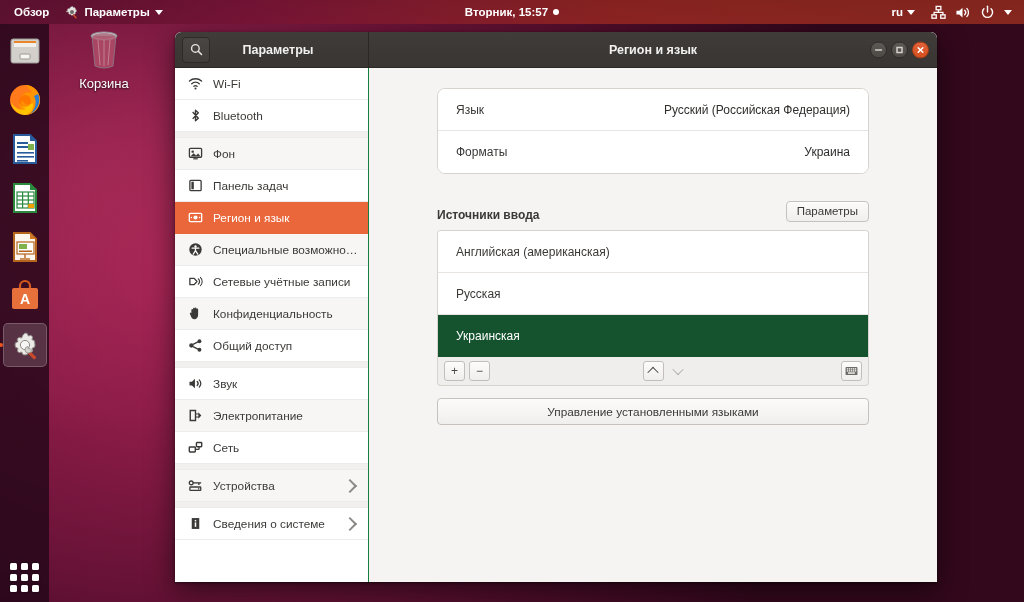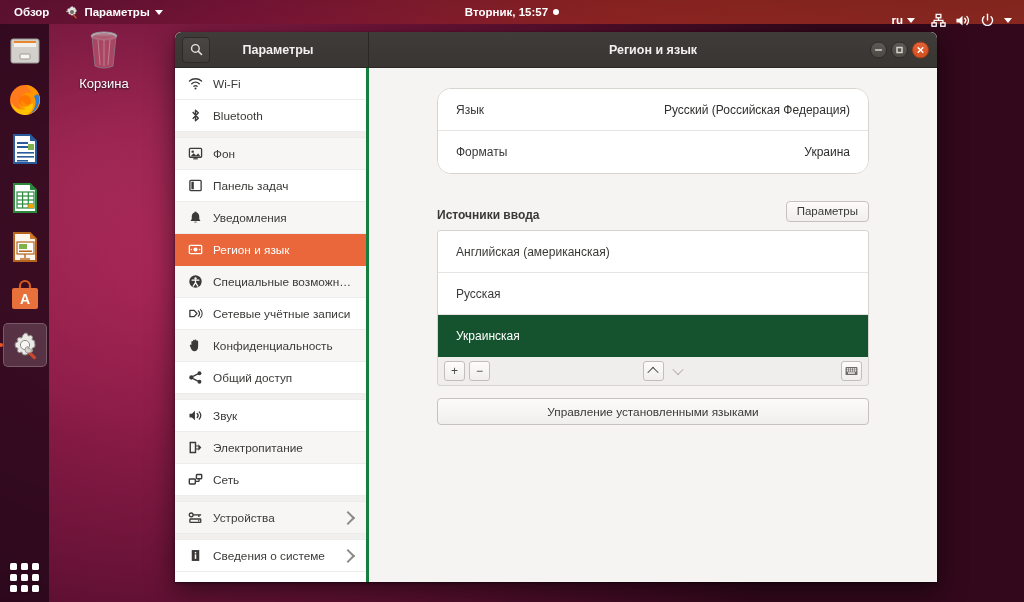--- a/index.html
+++ b/index.html
@@ -46,21 +46,21 @@
     padding: 0 8px; height: 24px; display: flex; align-items: center; gap: 5px;
     white-space: nowrap; color:#fff;
   }
   .tb-center {
     position: absolute; left: 0; right: 0; top: 0; height: 24px;
     display: flex; align-items: center; justify-content: center;
     pointer-events: none;
   }
   .tb-center .tb-item { pointer-events: auto; }
   .tb-right {
-    position: absolute; right: 4px; top: 8px; height: 24px;
+    position: absolute; right: 4px; top: 0; height: 24px;
     display: flex; align-items: center;
   }
   .caret {
     width: 0; height: 0;
     border-left: 4px solid transparent;
     border-right: 4px solid transparent;
     border-top: 5px solid #ffffff;
     display: inline-block;
   }
   .dot-rec { width:6px; height:6px; border-radius:50%; background:#fff; display:inline-block; }
@@ -170,21 +170,21 @@
     background: linear-gradient(to bottom,#e2633a,#d44f1e);
     border-color: #a93d16; color: #fff;
   }
 
   
   #wbody { flex: 1; display: flex; min-height: 0; }
 
   
   #sidebar {
     width: 194px; background: #ffffff;
-    border-right: 3px solid #15803d;
+    border-right: 1px solid #15803d;
     overflow: hidden;
     flex-shrink: 0;
   }
   .side-item {
     height: 32px; display: flex; align-items: center;
     padding: 0 10px 0 12px; gap: 10px;
     font-size: 11.8px; color: #3b3a38;
     border-bottom: 1px solid #ececec;
     background: #ffffff;
   }
@@ -204,21 +204,21 @@
     margin-right: 3px;
   }
   .sep-gap { height: 6px; background: #f2f0ee; border-bottom: 1px solid #ececec;}
 
   
   #content {
     flex: 1; background: #f5f4f3; padding: 20px 68px 0 68px;
     overflow: hidden;
   }
   .card {
-    background: #ffffff; border: 1px solid #d7d3cf; border-radius: 14px;
+    background: #ffffff; border: 1px solid #d7d3cf; border-radius: 8px;
     overflow: hidden;
   }
   .card-row {
     height: 42px; display: flex; align-items: center;
     padding: 0 18px; font-size: 12px; color: #3a3937;
     border-bottom: 1px solid #e6e3e0;
     background: #ffffff;
   }
   .card-row:last-child { border-bottom: none; gap: 40px; }
   .card-row .k { color: #3a3937; }
@@ -519,29 +519,20 @@
       <div class="side-item">
         <span class="s-icon">
           <svg width="15" height="15" viewBox="0 0 16 16">
             <rect x="2" y="2.5" width="12" height="11" rx="1" fill="none" stroke="#3b3a38" stroke-width="1.4"></rect>
             <rect x="3.6" y="4" width="2.6" height="8" fill="#3b3a38"></rect>
           </svg>
         </span>
         <span class="s-label">Панель задач</span>
       </div>
 
-      <div class="side-item alt">
-        <span class="s-icon">
-          <svg width="15" height="15" viewBox="0 0 16 16">
-            <path d="M8 1.6 a1.1 1.1 0 0 1 1.1 1.1 C11 3.3 12 5 12 7.2 v2.4 l1.3 2 H2.7 L4 9.6 V7.2 C4 5 5 3.3 6.9 2.7 A1.1 1.1 0 0 1 8 1.6 z" fill="#3b3a38"></path>
-            <path d="M6.5 12.4 a1.6 1.6 0 0 0 3 0 z" fill="#3b3a38"></path>
-          </svg>
-        </span>
-        <span class="s-label">Уведомления</span>
-      </div>
 
 
       <div class="side-item selected">
         <span class="s-icon">
           <svg width="15" height="15" viewBox="0 0 16 16">
             <rect x="1.4" y="3.6" width="13.2" height="8.8" rx="1" fill="none" stroke="#ffffff" stroke-width="1.4"></rect>
             <ellipse cx="8" cy="8" rx="2.2" ry="2.2" fill="#ffffff"></ellipse>
             <circle cx="3.6" cy="8" r=".8" fill="#ffffff"></circle>
             <circle cx="12.4" cy="8" r=".8" fill="#ffffff"></circle>
           </svg>

